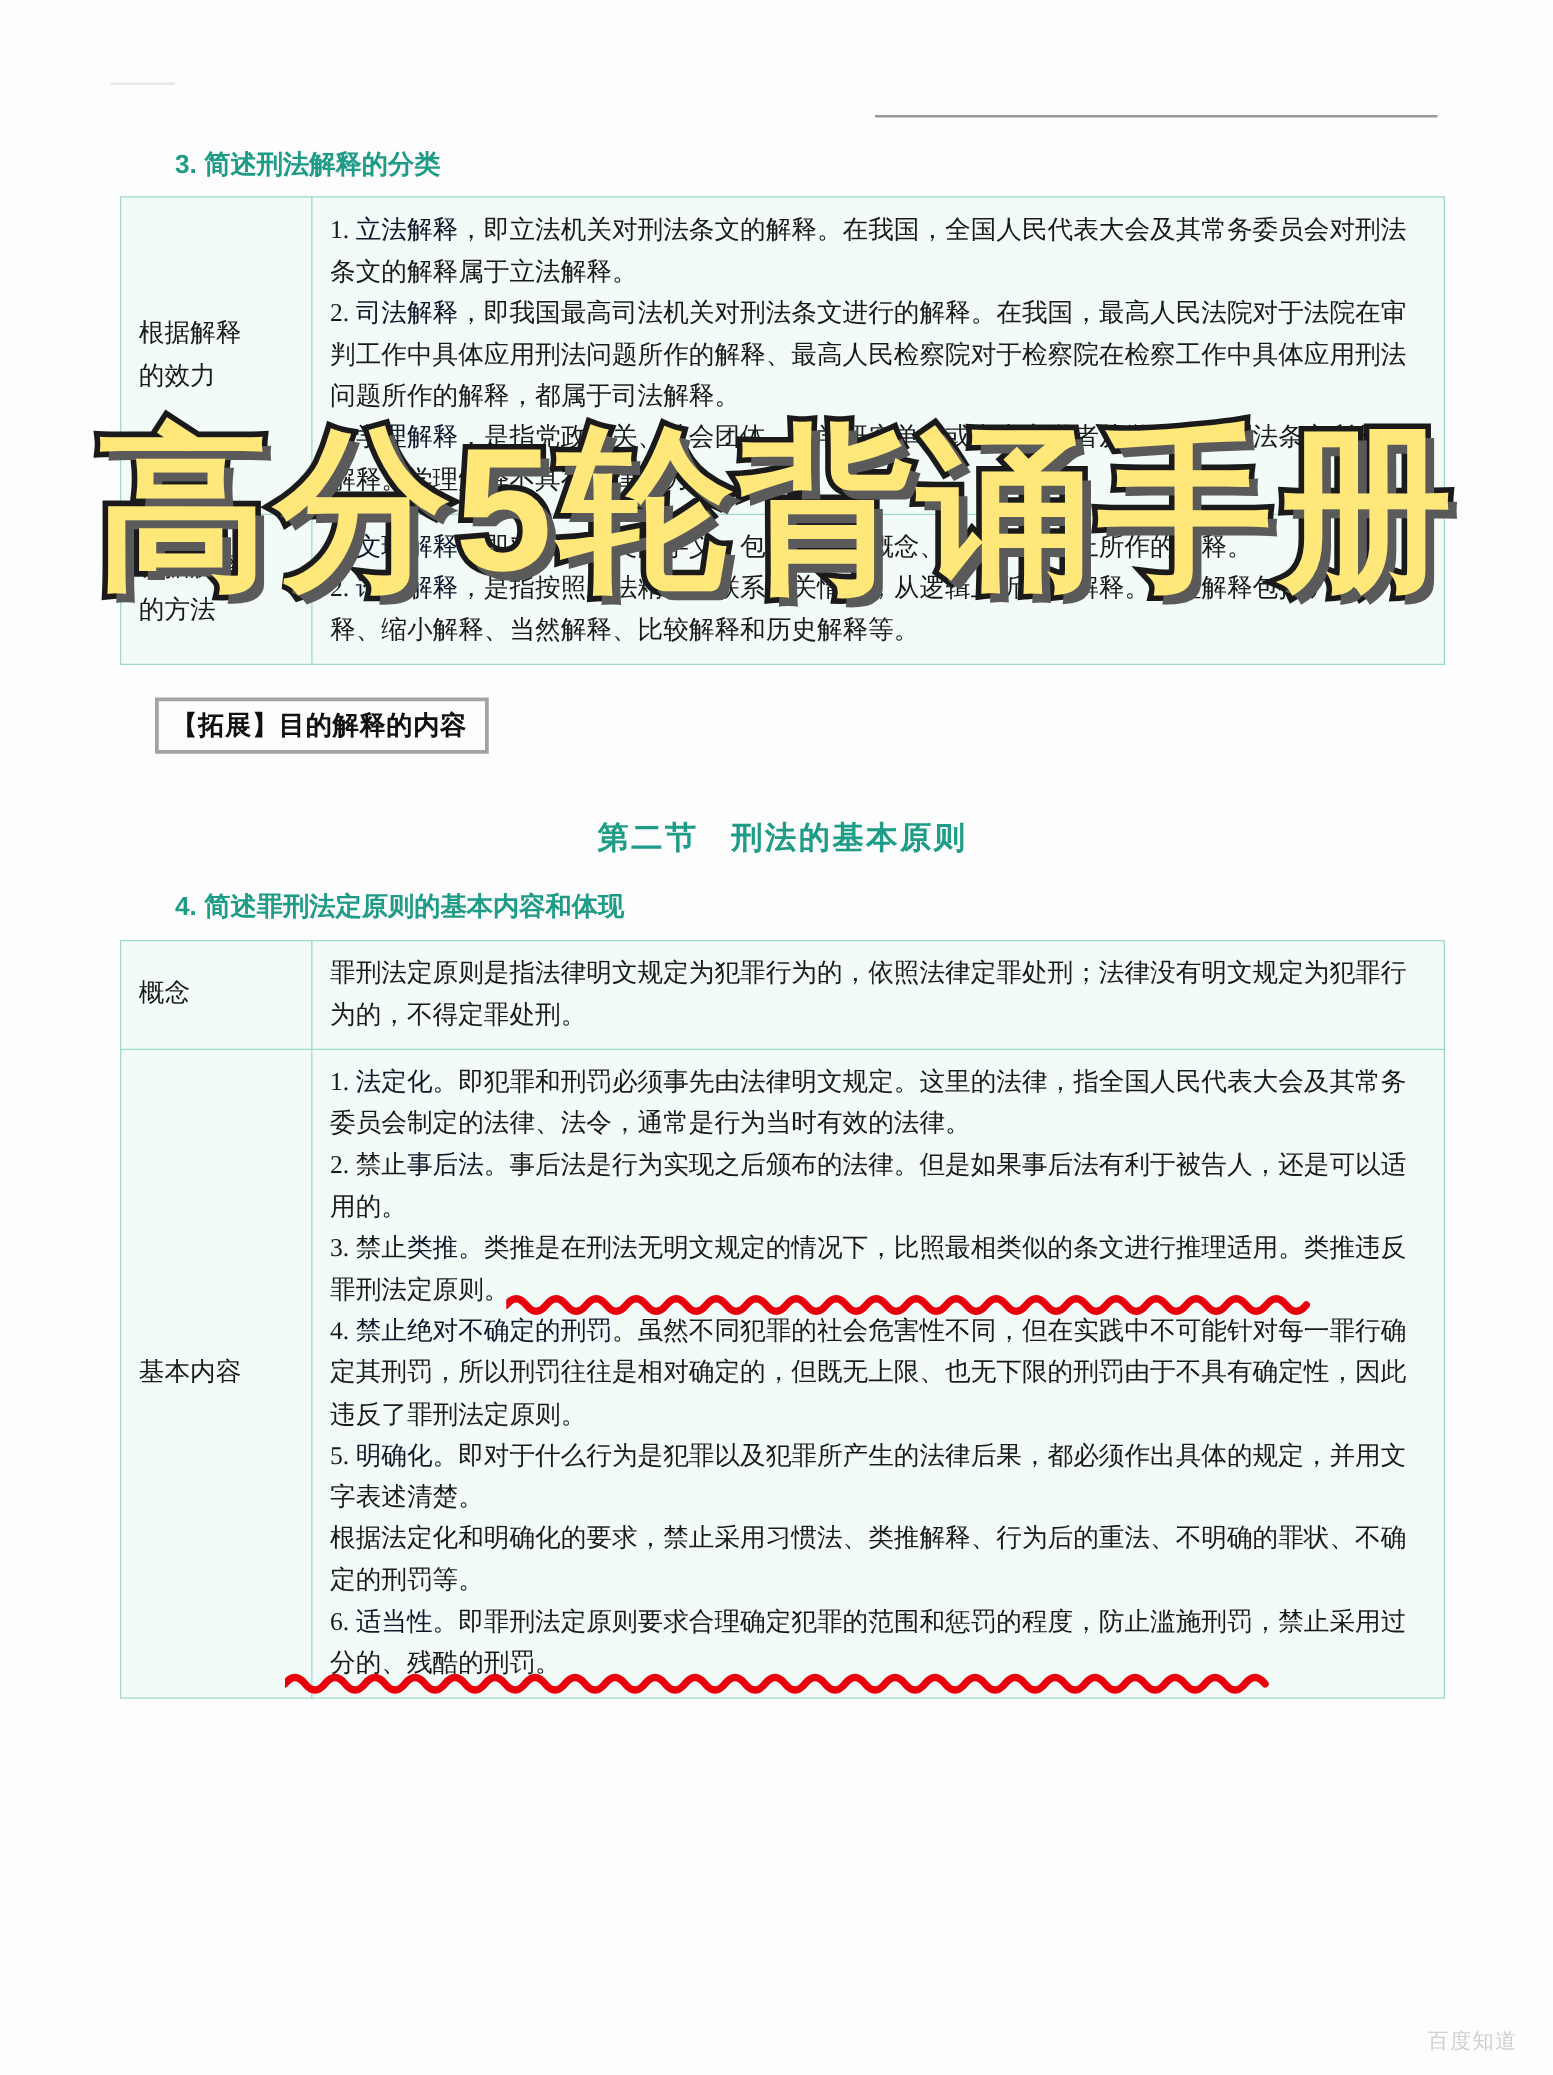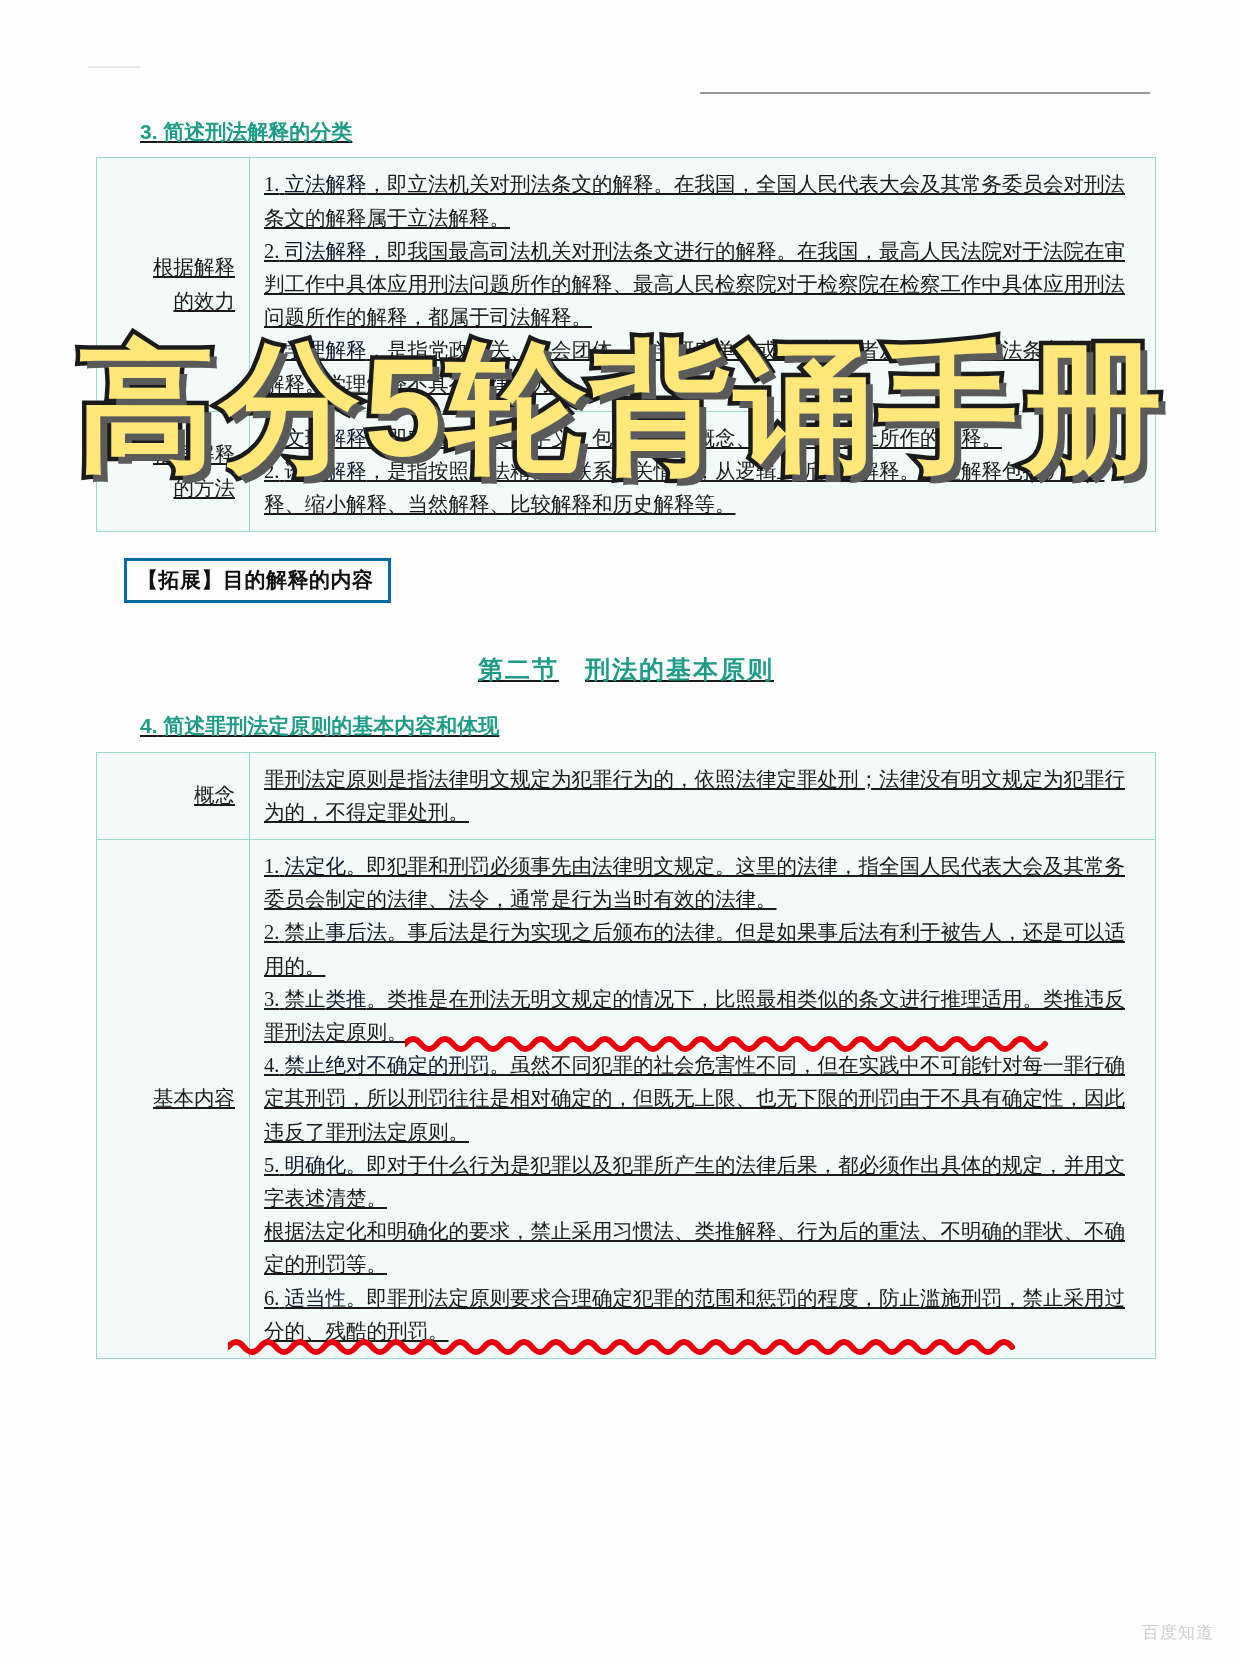--- a/index.html
+++ b/index.html
@@ -34,21 +34,20 @@
     left: 700px; top: 92px;
     width: 450px; height: 0;
     border-top: 2px solid #9a9a9a;
   }
 
   .content {
     position: absolute;
     left: 96px;
     top: 118px;
     width: 1060px;
-    text-decoration: underline;
   }
 
   h3.q-title {
     font-family: "Liberation Sans", sans-serif;
     font-size: 21px;
     font-weight: bold;
     color: #1f9c87;
     margin: 0 0 12px 0;
     padding-left: 44px;
     line-height: 1.3;
@@ -67,41 +66,41 @@
   table.box td {
     border: 1px solid #9fd9cb;
     vertical-align: middle;
     padding: 10px 14px;
     font-size: 20.5px;
     line-height: 1.62;
     color: #1a1a1a;
   }
   td.label {
     width: 124px;
-    text-align: right;
+    text-align: left;
     font-size: 20.5px;
     line-height: 1.5;
   }
   td.body p {
     margin: 0;
     text-indent: 0;
   }
   .kw {
     color: #0f172a;
   }
   .mnemonic td {
     padding-top: 8px;
     padding-bottom: 8px;
   }
 
   .expand-title {
     display: inline-block;
     margin: 26px 0 0 28px;
     padding: 5px 14px 6px 10px;
-    border: 3px solid #0369a1;
+    border: 3px solid #a3a3a3;
     font-family: "Liberation Sans", sans-serif;
     font-size: 21px;
     font-weight: bold;
     letter-spacing: 0.5px;
     color: #111;
     background: transparent;
   }
   p.para {
     margin: 10px 0 0 0;
     font-size: 20.5px;

